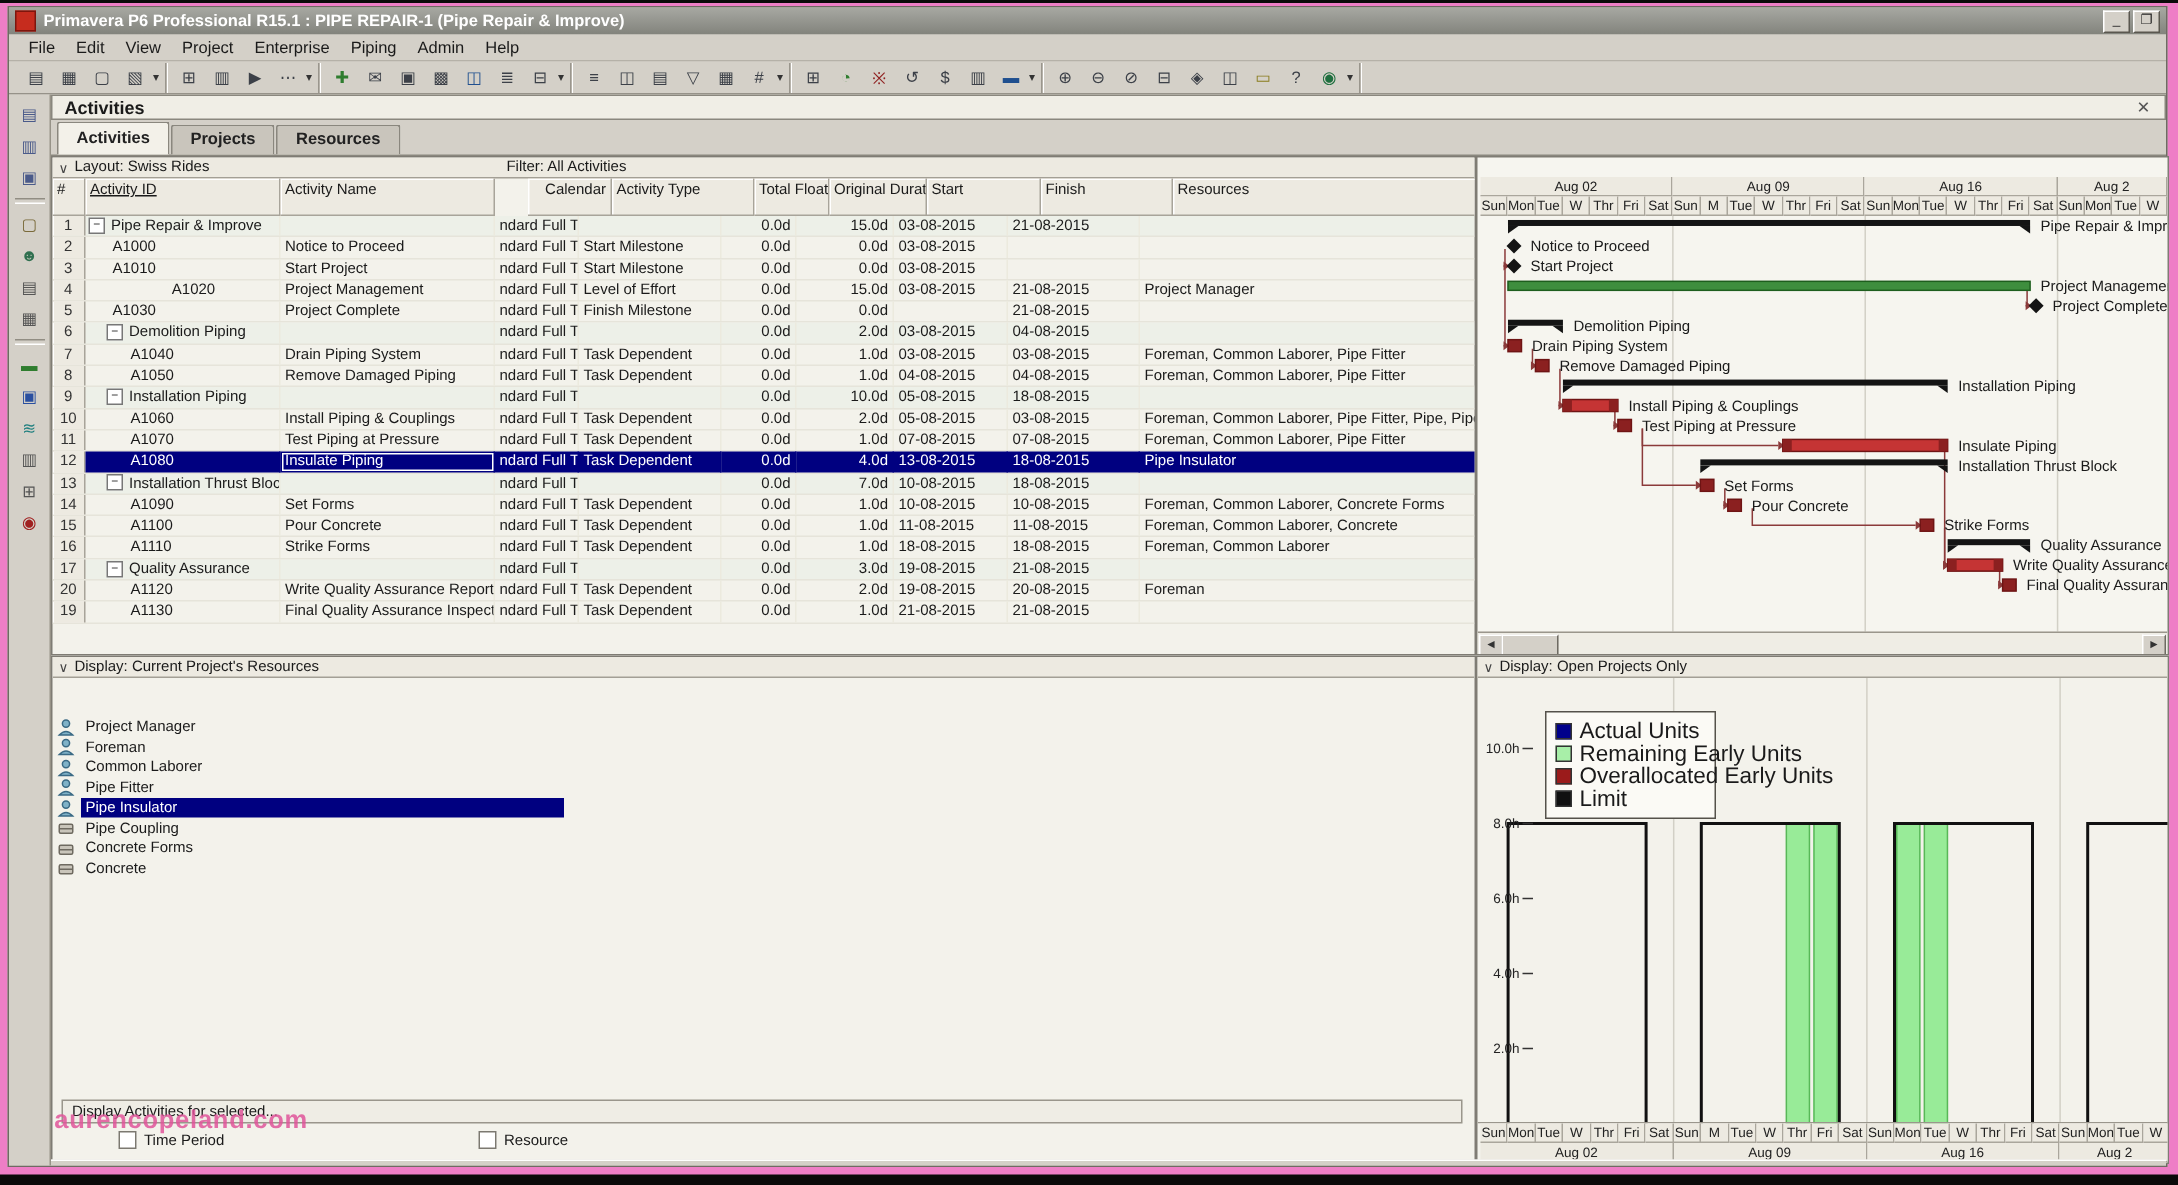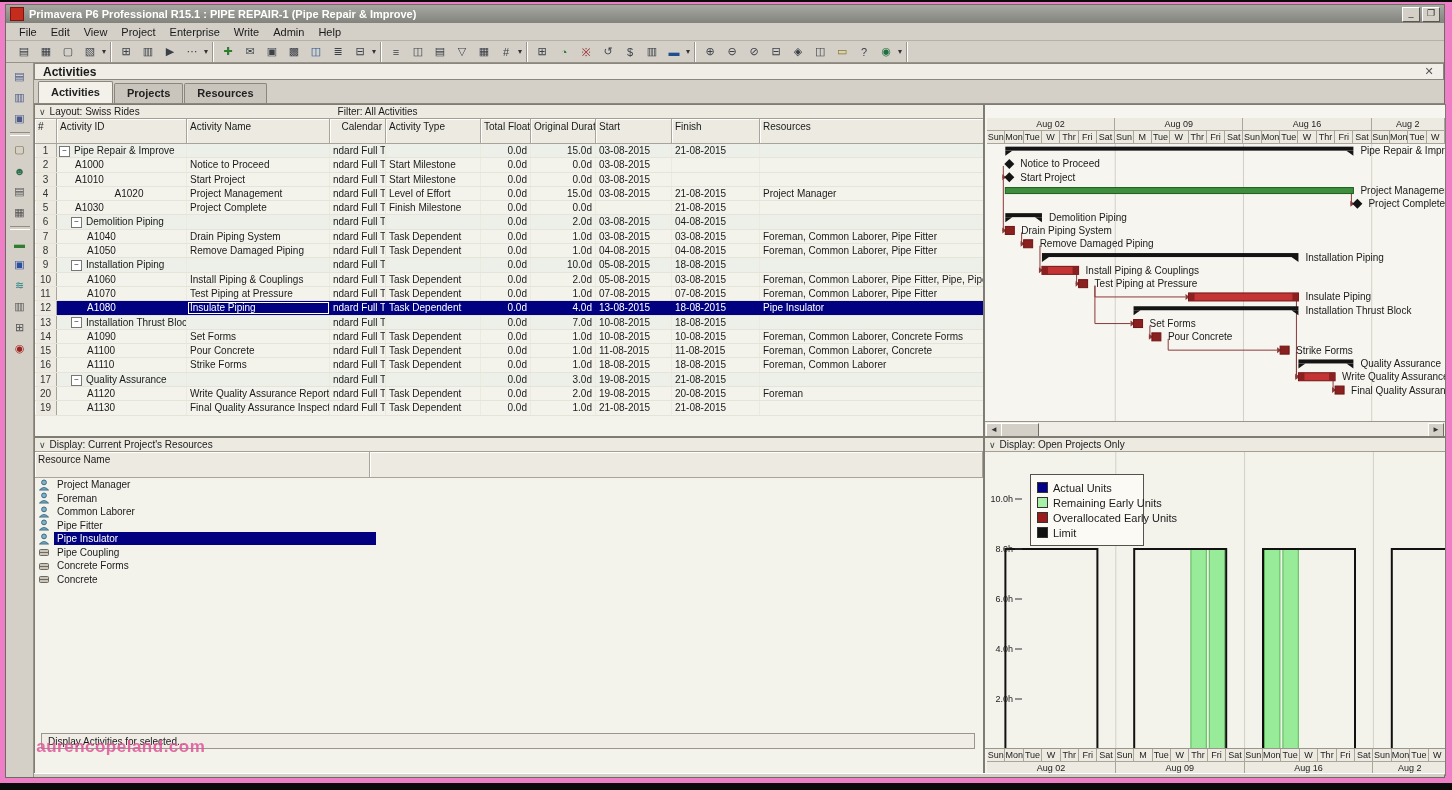--- a/index.html
+++ b/index.html
@@ -75,21 +75,21 @@
   .rrow .rlabel{padding:0 3px;line-height:13px;white-space:nowrap;}
   .rrow.selected .rlabel{background:#000080;color:#fff;width:316px;}
   #res-footerbox{position:absolute;left:6px;right:8px;top:295px;height:16px;border:1px solid #9a968c;background:#EFEDE5;
                  font-size:10px;line-height:15px;padding-left:6px;box-sizing:border-box;}
   .cbrow{position:absolute;left:0;right:0;top:316px;height:16px;font-size:10px;}
   .cb{position:absolute;display:flex;align-items:center;}
   .cbbox{width:10px;height:10px;border:1px solid #7c7970;background:#fff;margin-right:5px;}
   #watermark{position:absolute;left:-4px;top:299px;font-size:17px;font-weight:bold;color:#E0559B;opacity:.85;letter-spacing:.5px;}
   
   #hist-legend{position:absolute;left:45px;top:36px;width:114px;border:1px solid #55524b;background:#FBFAF5;padding:5px 6px;box-sizing:border-box;}
-  .litem{display:flex;align-items:center;height:15px;font-size:11px;white-space:nowrap;}
+  .litem{display:flex;align-items:center;height:15px;font-size:15px;white-space:nowrap;}
   .lswatch{width:9px;height:9px;border:1px solid #333;margin-right:5px;flex:0 0 auto;}
   #bottomstrip{position:absolute;left:28px;right:0;bottom:0;height:3px;background:#D4D0C8;border-top:1px solid #fff;}
   svg text{font-family:"Liberation Sans",sans-serif;}
 </style>
 </head>
 <body>
 
 <div id="stage">
   <div class="blackstrip" style="top:0;height:2px;"></div>
   <div class="blackstrip" style="top:783px;height:7px;"></div>
@@ -102,21 +102,21 @@
       <span class="winbtn">_</span>
       <span class="winbtn">❐</span>
     </div>
 
     <div id="menubar">
         <span class="menuitem">File</span>
         <span class="menuitem">Edit</span>
         <span class="menuitem">View</span>
         <span class="menuitem">Project</span>
         <span class="menuitem">Enterprise</span>
-        <span class="menuitem">Write</span>
+        <span class="menuitem">Piping</span>
         <span class="menuitem">Admin</span>
         <span class="menuitem">Help</span>
       </div>
     <div id="toolbar">
         <div class="tgroup">
           <span class="tbtn">▤</span>
           <span class="tbtn">▦</span>
           <span class="tbtn">▢</span>
           <span class="tbtn">▧</span>
           <span class="tdrop">▾</span>
@@ -200,23 +200,23 @@
       </div>
 
     <div class="pane" id="pane-acts" style="left:28px;top:99px;width:950px;height:333px;">
       <div class="dbar">
         <span class="chev">∨</span>
         <span style="width:288px;">Layout: Swiss Rides</span>
         <span>Filter: All Activities</span>
       </div>
       <div id="acts-header">
           <div class="hcell" style="width: 22px; flex: 0 0 22px;">#</div>
-          <div class="hcell" style="width: 130px; flex: 0 0 130px;">Activity ID</div>
+          <div class="hcell" style="width: 130px; flex: 0 0 130px; text-decoration: underline;">Activity ID</div>
           <div class="hcell" style="width: 143px; flex: 0 0 143px;">Activity Name</div>
-          <div class="hcell" style="width: 56px; flex: 0 0 56px; text-align: right;">Calendar</div>
+          <div class="hcell" style="width: 56px; flex: 0 0 56px; text-align: right; margin-left: 22px;">Calendar</div>
           <div class="hcell" style="width: 95px; flex: 0 0 95px;">Activity Type</div>
           <div class="hcell" style="width: 50px; flex: 0 0 50px; text-align: right;">Total Float</div>
           <div class="hcell" style="width: 65px; flex: 0 0 65px; text-align: right;">Original Duration</div>
           <div class="hcell" style="width: 76px; flex: 0 0 76px;">Start</div>
           <div class="hcell" style="width: 88px; flex: 0 0 88px;">Finish</div>
           <div class="hcell" style="width: 225px; flex: 0 0 225px;">Resources</div>
         </div>
       <div id="acts-rows">
           <div class="trow summary">
             <div class="tcell num" style="width: 22px; flex: 0 0 22px;">1</div>
@@ -573,24 +573,20 @@
         <span class="sthumb" style="left:16px;width:36px;"></span>
         <span class="sbtn" style="right:1px;">►</span>
       </div>
     </div>
 
     <div class="pane" id="pane-res" style="left:28px;top:432px;width:950px;height:339px;">
       <div class="dbar">
         <span class="chev">∨</span>
         <span>Display: Current Project's Resources</span>
       </div>
-      <div id="res-header">
-        <div class="hcell" style="position:absolute;left:0;top:0;width:335px;height:26px;">Resource Name</div>
-        <div class="hcell" style="position:absolute;left:335px;top:0;right:0;height:26px;"></div>
-      </div>
       <div id="res-rows" style="position:absolute;left:0;top:40px;right:0;">
           <div class="rrow">
             <span class="ricon">
               <svg width="12" height="12" viewBox="0 0 12 12">
                 <circle cx="6" cy="3.4" r="2.4" fill="#7FB2C8" stroke="#3A6A85"></circle>
                 <path d="M1.5,11 Q6,6.2 10.5,11 Z" fill="#7FB2C8" stroke="#3A6A85"></path>
               </svg>
             </span>
             <span class="rlabel">Project Manager</span>
           </div>
@@ -654,20 +650,30 @@
                 <rect x="1.5" y="3.5" width="9" height="6" rx="1" fill="#C9C5BA" stroke="#6E6A60"></rect>
                 <line x1="1.5" y1="6.5" x2="10.5" y2="6.5" stroke="#6E6A60"></line>
               </svg>
             </span>
             <span class="rlabel">Concrete</span>
           </div>
         </div>
       <div id="res-footerbox">
         <span>Display Activities for selected...</span>
       </div>
+      <div class="cbrow" id="res-checkboxes">
+          <span class="cb" style="left: 44px;">
+            <span class="cbbox"></span>
+            <span>Time Period</span>
+          </span>
+          <span class="cb" style="left: 284px;">
+            <span class="cbbox"></span>
+            <span>Resource</span>
+          </span>
+        </div>
       <div id="watermark">laurencopeland.com</div>
     </div>
 
     <div class="pane" id="pane-hist" style="left:978px;top:432px;width:462px;height:339px;">
       <div class="dbar">
         <span class="chev">∨</span>
         <span>Display: Open Projects Only</span>
       </div>
       <svg id="hist-svg" width="462" height="297" style="position:absolute;left:0;top:14px;">
           <line x1="130.79999999999998" y1="0" x2="130.79999999999998" y2="297" stroke="#D2D0C6" stroke-width="1"></line>

